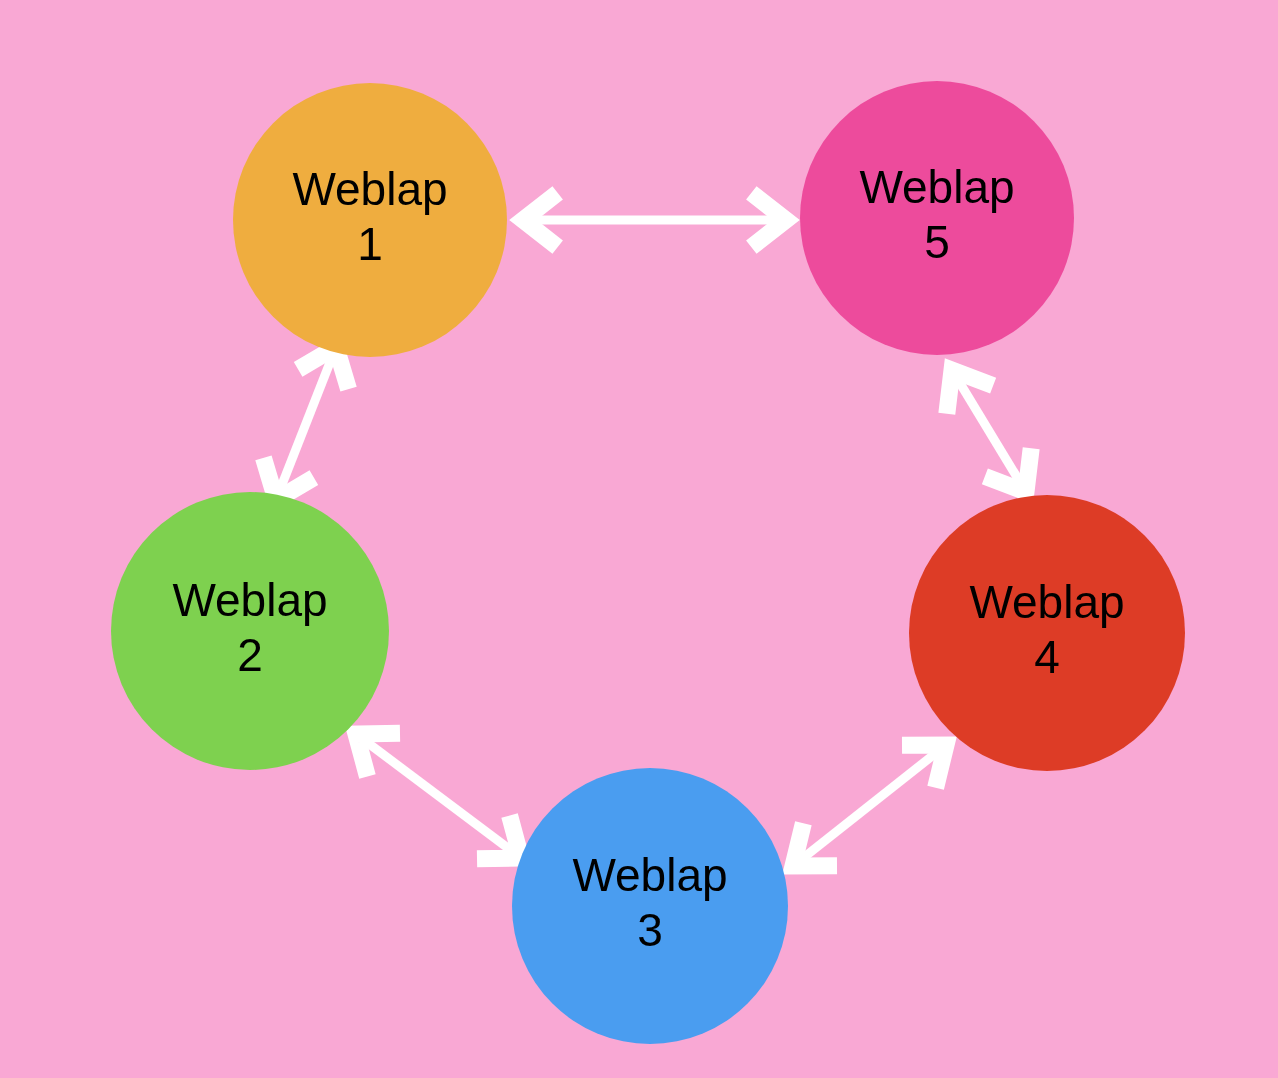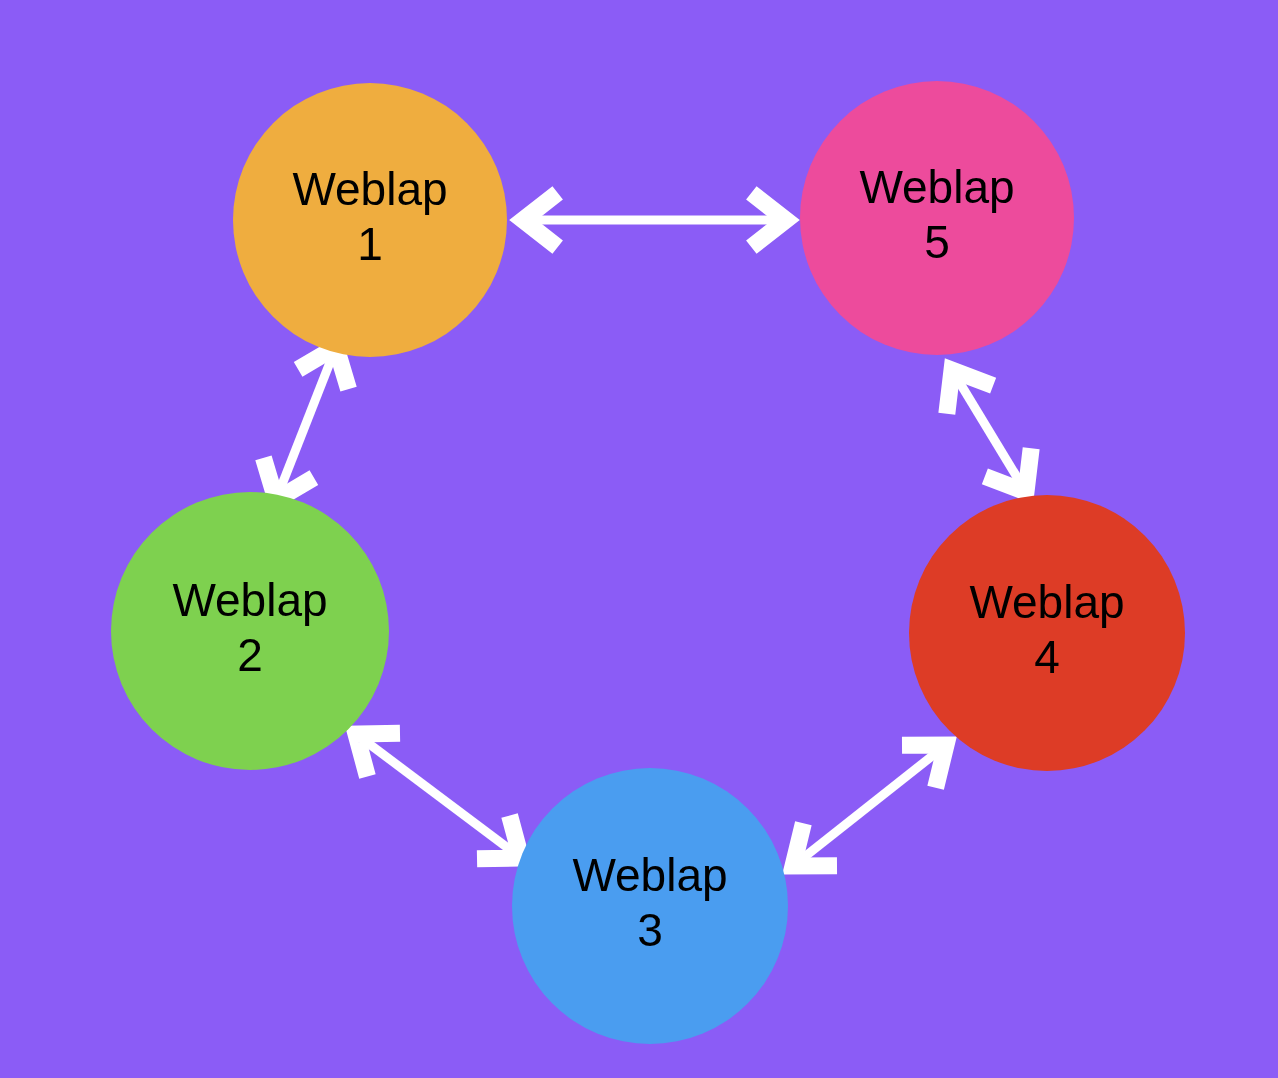--- a/index.html
+++ b/index.html
@@ -42,21 +42,21 @@
   }
   .edge-head {
     fill: none;
     stroke-linecap: butt;
     stroke-linejoin: miter;
   }
 </style>
 </head>
 <body>
 
-<div id="diagram-canvas" style="background: #8b5cf6;">
+<div id="diagram-canvas" style="background: #f9a8d4;">
   <svg id="diagram-svg" viewBox="0 0 1278 1078" xmlns="http://www.w3.org/2000/svg">
     <g id="edges-layer">
         <g>
           <line x1="529" y1="220" x2="780" y2="220" stroke="#ffffff" stroke-width="9" class="edge-line"></line>
           <path d="M 751.33 192.91 L 786.00 220.00 L 751.33 247.09" stroke="#ffffff" stroke-width="17" class="edge-head"></path>
           <path d="M 557.67 247.09 L 523.00 220.00 L 557.67 192.91" stroke="#ffffff" stroke-width="17" class="edge-head"></path>
         </g>
         <g>
           <line x1="333.8094748270893" y1="352.5858391909224" x2="278.1905251729107" y2="494.4141608090776" stroke="#ffffff" stroke-width="9" class="edge-line"></line>
           <path d="M 313.88 477.61 L 276.00 500.00 L 263.44 457.83" stroke="#ffffff" stroke-width="17" class="edge-head"></path>

